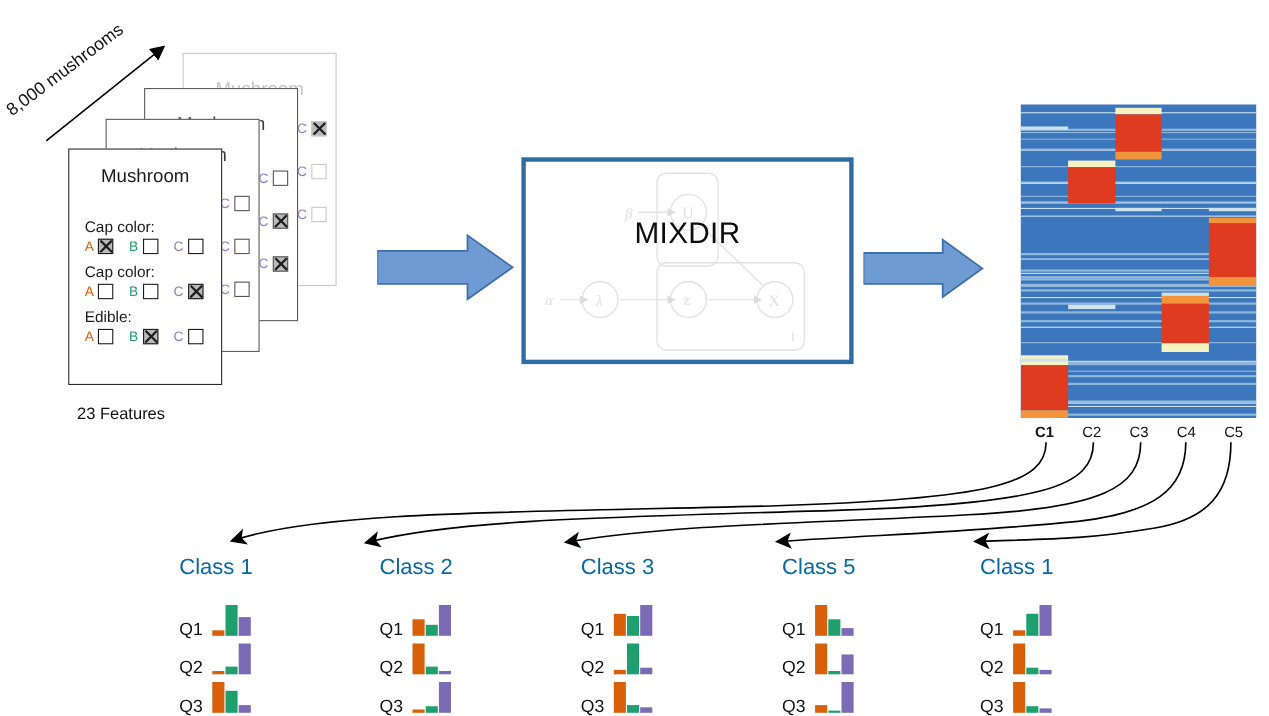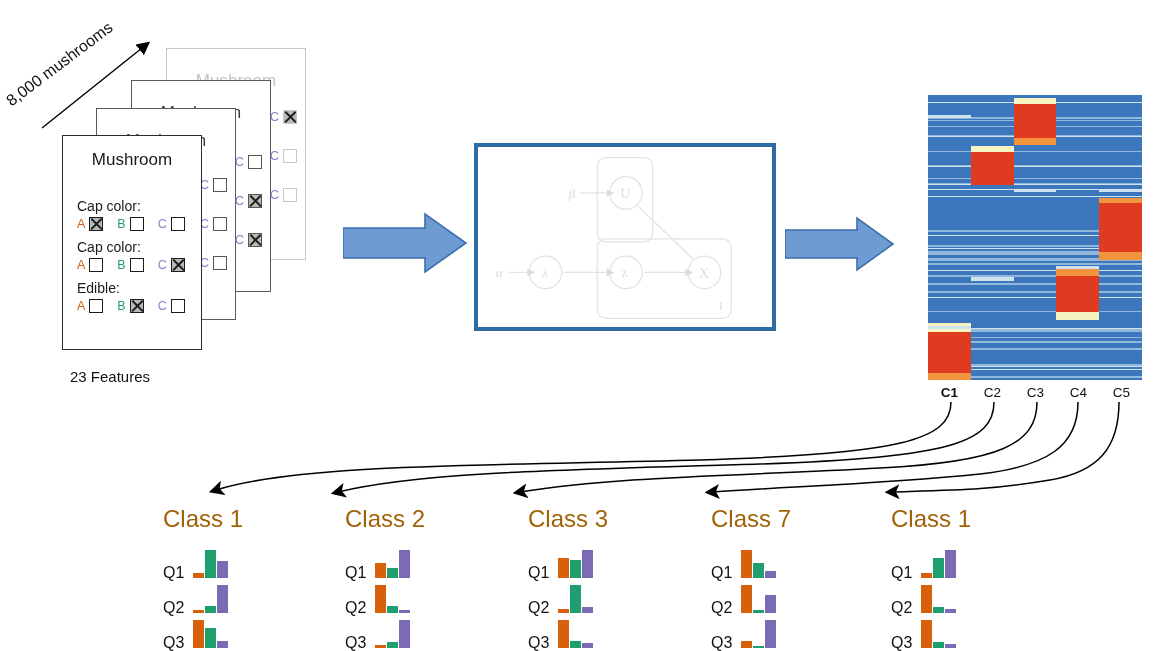--- a/index.html
+++ b/index.html
@@ -43,21 +43,21 @@
       color:#0d0d0d;letter-spacing:.3px;width:100%;}
 
   
   .hm{position:absolute;}
   .hm-row{position:absolute;left:0;}
   .ylabel{position:absolute;font-size:13px;color:#111;
       transform:rotate(-90deg);transform-origin:left top;white-space:nowrap;}
   .ctick{position:absolute;font-size:13.5px;color:#111;text-align:center;}
 
   
-  .class-title{position:absolute;font-size:24px;color:#a16207;white-space:nowrap;}
+  .class-title{position:absolute;font-size:20px;color:#0369a1;white-space:nowrap;}
   .qrow{position:absolute;display:flex;align-items:flex-end;}
   .qlab{font-size:16px;color:#111;line-height:1;margin-right:9px;
       align-self:flex-end;position:relative;top:3px;}
   .minichart{display:flex;align-items:flex-end;height:30px;}
   .bar{width:11px;margin-right:1px;}
 </style>
 </head>
 <body>
 
 <div class="abs card card-back" style="left:166px;top:48px;width:140px;height:212px;">
@@ -210,20 +210,21 @@
     </g>
     <g fill="#e0e0e0" font-family="Liberation Serif, serif" font-size="15">
       <text x="146" y="53">U</text>
       <text x="147" y="136">z</text>
       <text x="228" y="137">X</text>
       <text x="64" y="137" font-style="italic">λ</text>
       <text x="249" y="170" font-size="12">I</text>
     </g>
   </svg>
   <div class="mix-text" style="top:50px;">
+    <div>MIXDIR</div>
   </div>
 </div>
 
 <svg class="abs" style="left:785px;top:216px;width:110px;height:56px;" viewBox="0 0 110 56">
   <polygon points="0,14 72,14 72,2 108,28 72,54 72,42 0,42" fill="#6e9bd1" stroke="#3c6fad" stroke-width="1.6"></polygon>
 </svg>
 
 <div class="abs" style="left:900px;top:95px;">
   <div class="ylabel" style="left:26px;top:275px;">Mushrooms</div>
   <div class="hm" id="hm" style="left:28px;top:0;width:214px;height:285px;background:#3c76bc;overflow:hidden;">
@@ -390,21 +391,21 @@
     <span class="qlab">Q3</span>
     <span class="minichart">
         <span class="bar" style="background: rgb(217, 96, 11); height: 28px;"></span>
         <span class="bar" style="background: rgb(31, 158, 110); height: 7px;"></span>
         <span class="bar" style="background: rgb(123, 107, 181); height: 5px;"></span>
       </span>
   </div>
 </div>
 
 <div class="abs" style="left:711px;top:505px;">
-  <div class="class-title" style="left:0;top:0;">Class 7</div>
+  <div class="class-title" style="left:0;top:0;">Class 5</div>
   <div class="qrow" style="left:0;top:43px;">
     <span class="qlab">Q1</span>
     <span class="minichart">
         <span class="bar" style="background: rgb(217, 96, 11); height: 28px;"></span>
         <span class="bar" style="background: rgb(31, 158, 110); height: 15px;"></span>
         <span class="bar" style="background: rgb(123, 107, 181); height: 7px;"></span>
       </span>
   </div>
   <div class="qrow" style="left:0;top:78px;">
     <span class="qlab">Q2</span>

